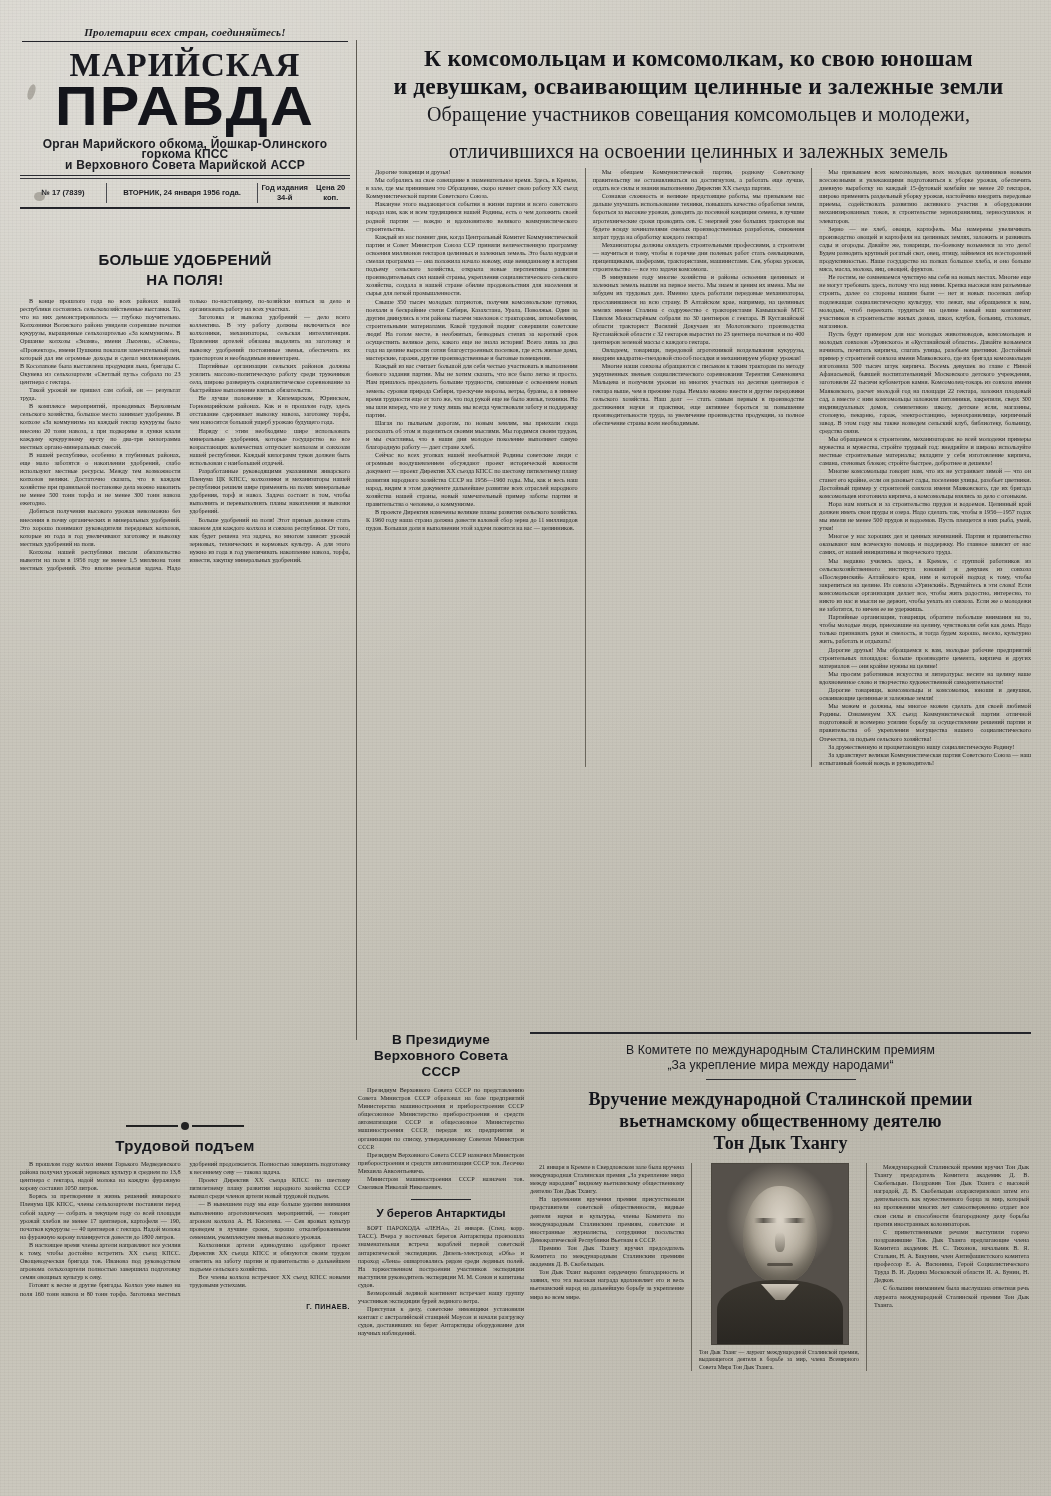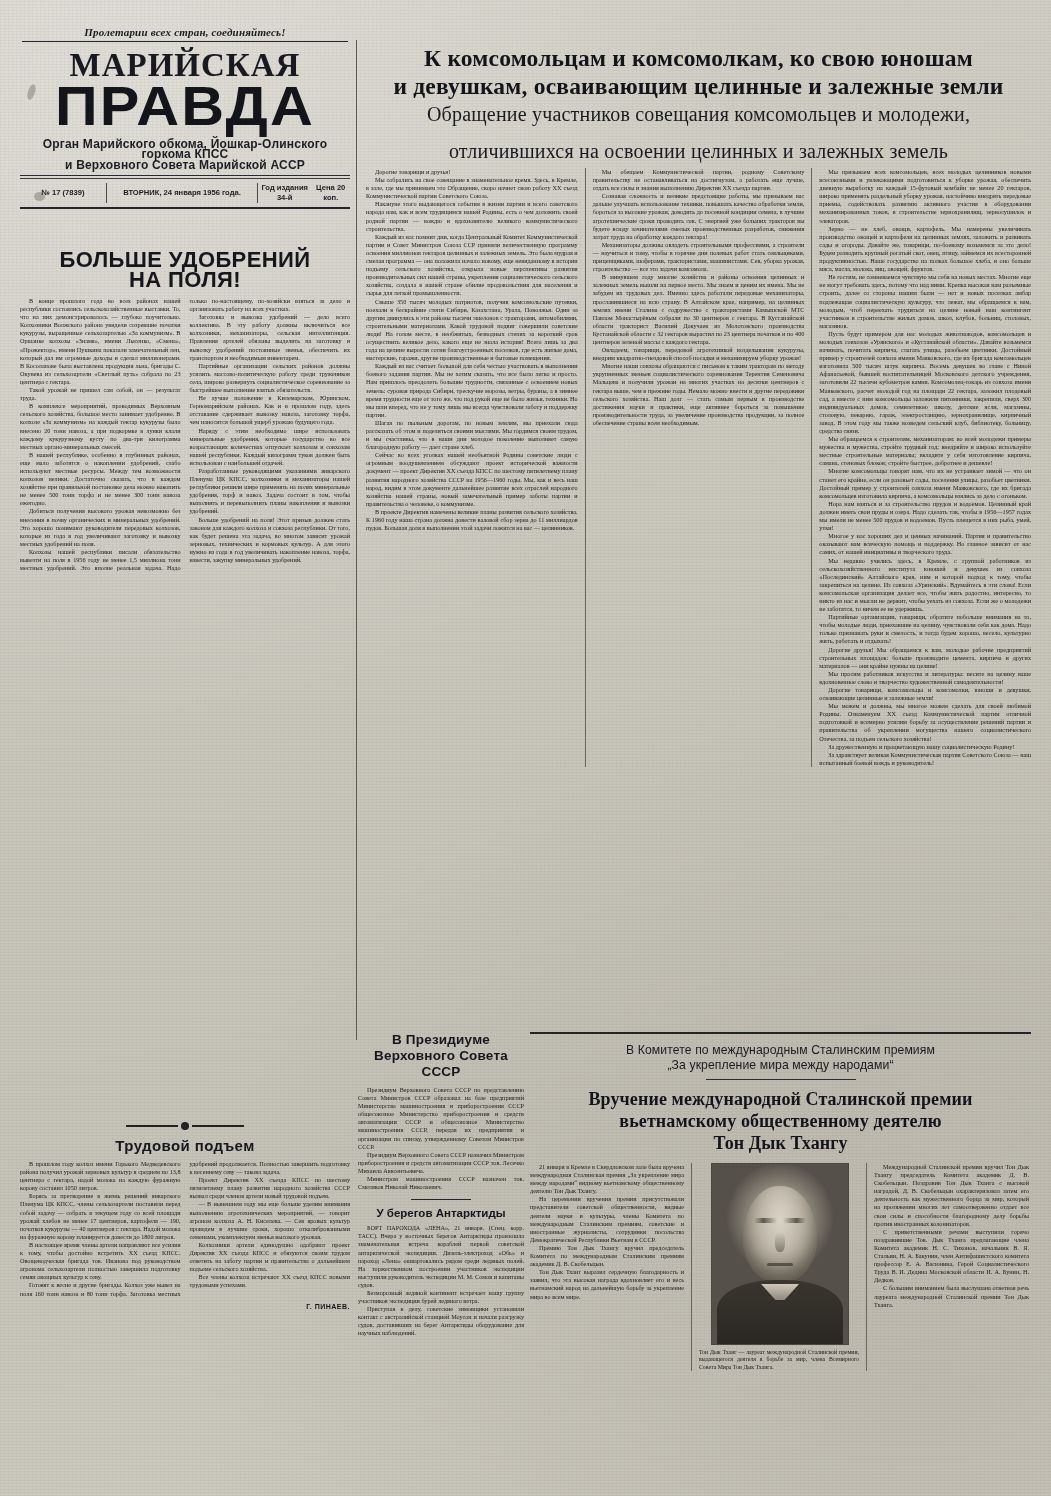--- a/index.html
+++ b/index.html
@@ -78,21 +78,21 @@
   }
   .dateline .cellA{width:86px;text-align:center;display:flex;align-items:center;justify-content:center;}
   .dateline .cellB{flex:1;text-align:center;display:flex;align-items:center;justify-content:center;border-left:1px solid #4a4b50;border-right:1px solid #4a4b50;}
   .dateline .cellC{width:92px;text-align:center;line-height:10px;display:flex;flex-direction:row;align-items:center;justify-content:center;}
   .mast-rule3{border-bottom:2px solid #24252b;}
 
   
   .lead-left{position:absolute;left:20px;top:250px;width:330px;}
   .lead-head{
     text-align:center;font-family:"Liberation Sans", sans-serif;
-    font-weight:bold;font-size:22px;line-height:20px;letter-spacing:.4px;
+    font-weight:bold;font-size:15px;line-height:20px;letter-spacing:.4px;
     color:#16171c;margin-bottom:7px;
   }
   .two-col{column-count:2;column-gap:9px;column-rule:none;}
 
   
   .main-head{position:absolute;left:366px;top:44px;width:665px;}
   .mh-l1,.mh-l2{
     text-align:center;font-family:"Liberation Serif", serif;font-weight:bold;
     font-size:23.5px;line-height:28px;letter-spacing:.2px;color:#14151a;
   }

